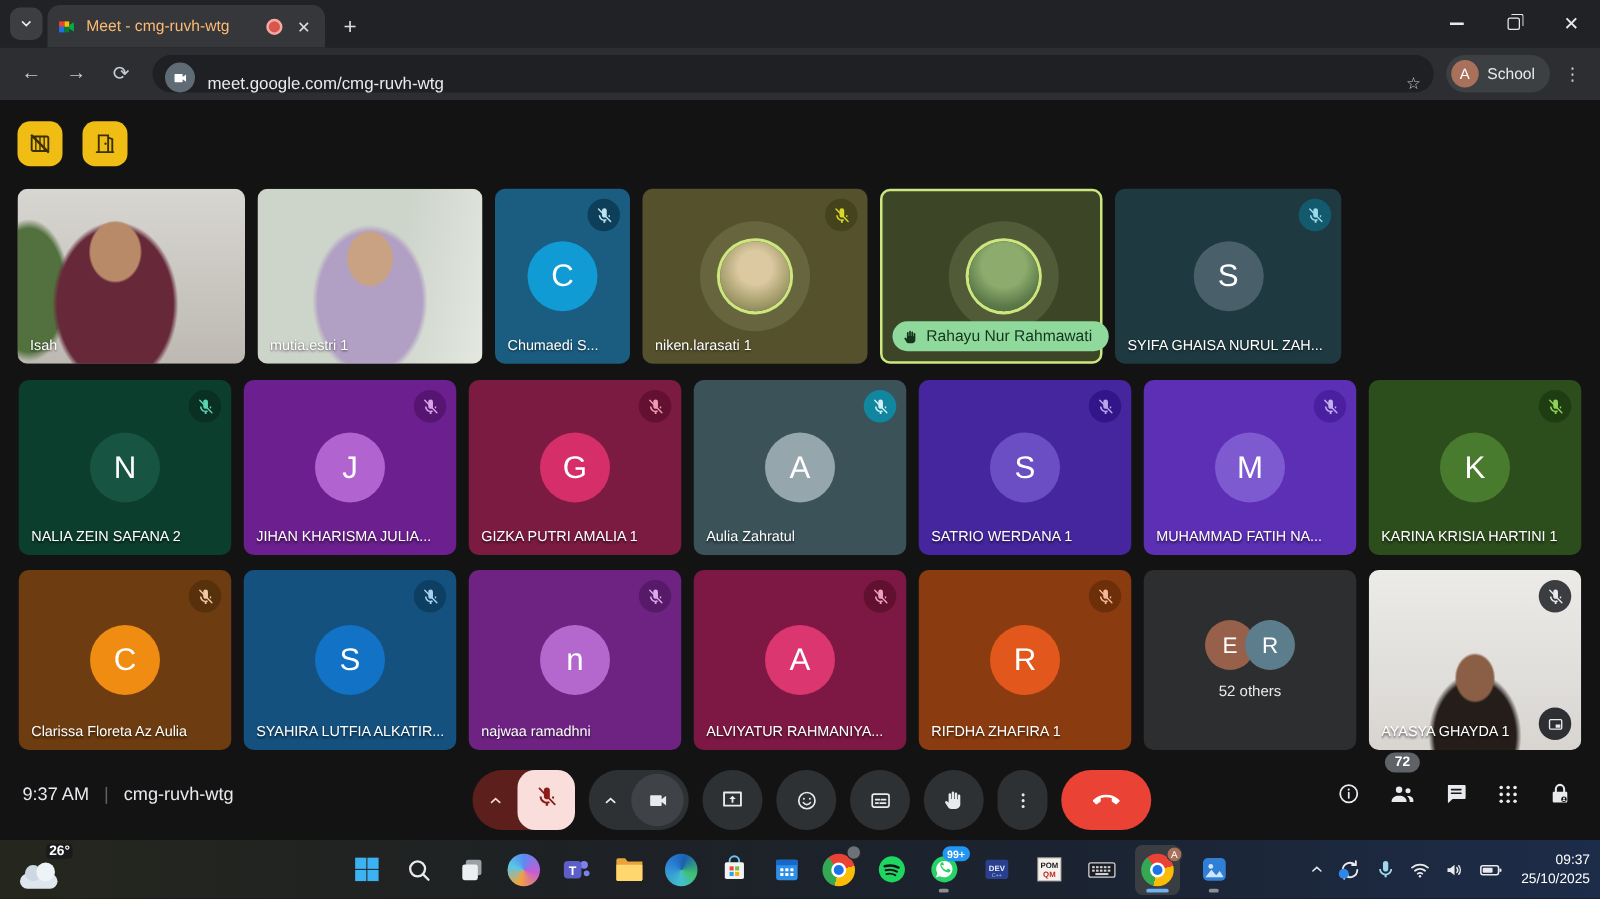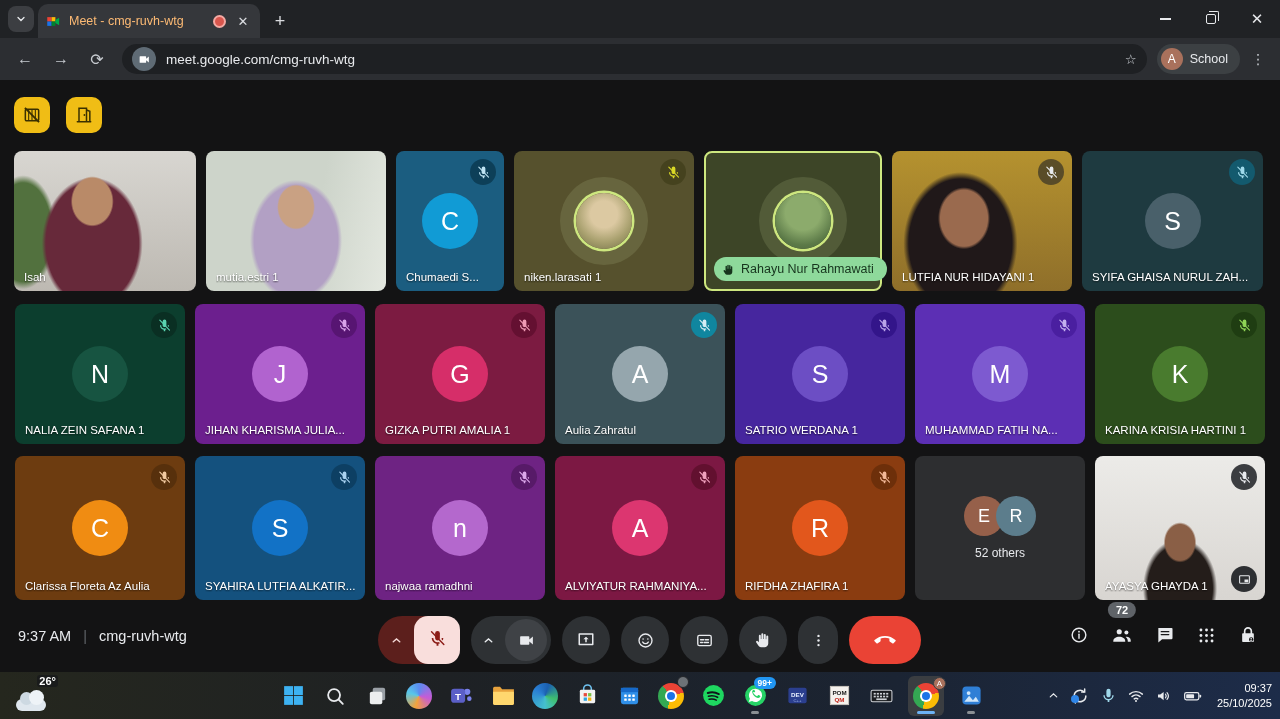--- a/index.html
+++ b/index.html
@@ -26,21 +26,21 @@
   .ic-max::before { content:""; position:absolute; left:2px; top:-4px; width:9px; height:9px;
     border-top:1.2px solid #e8eaed; border-right:1.2px solid #e8eaed; border-radius:0 2px 0 0; }
   .ic-close { font-size:15px; }
 
   
   .toolbar { position:absolute; top:38px; left:0; right:0; height:42px; background:#2c2e32;
     display:flex; align-items:center; padding:0 10px; gap:6px; }
   .nav-btn { width:30px; height:30px; border:none; background:none; color:#c7cbd0; font-size:16px;
     display:flex; align-items:center; justify-content:center; border-radius:50%; }
   .url-pill { flex:1; height:30px; background:#1e2023; border-radius:15px; display:flex;
-    align-items:center; padding:0 10px; gap:10px; margin:0 4px; }
+    align-items:flex-end; padding:0 10px; gap:10px; margin:0 4px; }
   .cam-chip { width:24px; height:24px; border-radius:50%; background:#5f6b75; display:flex;
     align-items:center; justify-content:center; }
   .url-text { color:#e8eaed; font-size:13.5px; flex:1; }
   .star-btn { background:none; border:none; color:#c7cbd0; }
   .profile-pill { height:30px; background:#3c4043; border-radius:15px; border:none; display:flex;
     align-items:center; gap:7px; padding:0 12px 0 4px; }
   .profile-avatar { width:22px; height:22px; border-radius:50%; background:#a9715c; color:#fff;
     font-size:12px; display:flex; align-items:center; justify-content:center; }
   .profile-label { color:#e8eaed; font-size:12.5px; }
   .menu-dots { background:none; border:none; color:#c7cbd0; font-size:14px; letter-spacing:0; width:24px; }
@@ -270,32 +270,20 @@
           </div>
           <div class="tile active" style="width: 178px; background: rgb(61, 69, 39); padding-left: 19px;">
             <div class="avatar photo p-rahayu"></div>
             <span class="hand-pill">
               <svg width="13" height="13" viewBox="0 0 24 24" fill="#16341d">
                 <path d="M9.2 21.5c-1.3 0-2.5-.6-3.2-1.7l-3-4.6a1.4 1.4 0 0 1 2.2-1.7l1.3 1.4V6.2a1.3 1.3 0 0 1 2.6 0v4.6h.7V4.3a1.3 1.3 0 0 1 2.6 0v6.5h.7V5.2a1.3 1.3 0 0 1 2.6 0v5.9h.7V7.4a1.3 1.3 0 0 1 2.6 0v9.2c0 2.7-2.2 4.9-4.9 4.9z"></path>
               </svg>
               <span>Rahayu Nur Rahmawati</span>
             </span>
           </div>
-          <div class="tile v-lutfia" style="width: 180px;">
-            <span class="mic-badge" style="background:rgba(32,33,36,0.6)">
-              <svg viewBox="0 0 24 24" width="15" height="15">
-                <g fill="#e8eaed">
-                  <path d="M12 14.5c1.66 0 3-1.34 3-3v-6a3 3 0 0 0-6 0v6c0 1.66 1.34 3 3 3z"></path>
-                  <path d="M17.3 11.5c0 .5-.08.98-.2 1.44l1.57 1.57c.4-.92.63-1.94.63-3.01h-2zm-10.6 0H4.7c0 3.62 2.64 6.61 6.1 7.16V21h2.4v-2.34a7.2 7.2 0 0 0 2.05-.7l-1.52-1.52c-.53.23-1.11.36-1.73.36a5.3 5.3 0 0 1-5.3-5.3z"></path>
-                </g>
-                <path stroke="#e8eaed" stroke-width="1.8" stroke-linecap="round" d="M4.5 3.5l15.5 16"></path>
-              </svg>
-            </span>
-            <span class="tile-name">LUTFIA NUR HIDAYANI 1</span>
-          </div>
           <div class="tile" style="width: 181px; background: rgb(30, 58, 64);">
             <div class="avatar" style="background:#49606a">S</div>
             <span class="mic-badge" style="background:#135a6e">
               <svg viewBox="0 0 24 24" width="15" height="15">
                 <g fill="#9fdaea">
                   <path d="M12 14.5c1.66 0 3-1.34 3-3v-6a3 3 0 0 0-6 0v6c0 1.66 1.34 3 3 3z"></path>
                   <path d="M17.3 11.5c0 .5-.08.98-.2 1.44l1.57 1.57c.4-.92.63-1.94.63-3.01h-2zm-10.6 0H4.7c0 3.62 2.64 6.61 6.1 7.16V21h2.4v-2.34a7.2 7.2 0 0 0 2.05-.7l-1.52-1.52c-.53.23-1.11.36-1.73.36a5.3 5.3 0 0 1-5.3-5.3z"></path>
                 </g>
                 <path stroke="#9fdaea" stroke-width="1.8" stroke-linecap="round" d="M4.5 3.5l15.5 16"></path>
               </svg>
@@ -308,21 +296,21 @@
             <div class="avatar" style="background:#175441">N</div>
             <span class="mic-badge" style="background:#0a2f23">
               <svg viewBox="0 0 24 24" width="15" height="15">
                 <g fill="#5ad4b0">
                   <path d="M12 14.5c1.66 0 3-1.34 3-3v-6a3 3 0 0 0-6 0v6c0 1.66 1.34 3 3 3z"></path>
                   <path d="M17.3 11.5c0 .5-.08.98-.2 1.44l1.57 1.57c.4-.92.63-1.94.63-3.01h-2zm-10.6 0H4.7c0 3.62 2.64 6.61 6.1 7.16V21h2.4v-2.34a7.2 7.2 0 0 0 2.05-.7l-1.52-1.52c-.53.23-1.11.36-1.73.36a5.3 5.3 0 0 1-5.3-5.3z"></path>
                 </g>
                 <path stroke="#5ad4b0" stroke-width="1.8" stroke-linecap="round" d="M4.5 3.5l15.5 16"></path>
               </svg>
             </span>
-            <span class="tile-name">NALIA ZEIN SAFANA 1</span>
+            <span class="tile-name">NALIA ZEIN SAFANA 2</span>
           </div>
           <div class="tile" style="width: 170px; background: rgb(108, 31, 142);">
             <div class="avatar" style="background:#b163cf">J</div>
             <span class="mic-badge" style="background:#571572">
               <svg viewBox="0 0 24 24" width="15" height="15">
                 <g fill="#d9a3ea">
                   <path d="M12 14.5c1.66 0 3-1.34 3-3v-6a3 3 0 0 0-6 0v6c0 1.66 1.34 3 3 3z"></path>
                   <path d="M17.3 11.5c0 .5-.08.98-.2 1.44l1.57 1.57c.4-.92.63-1.94.63-3.01h-2zm-10.6 0H4.7c0 3.62 2.64 6.61 6.1 7.16V21h2.4v-2.34a7.2 7.2 0 0 0 2.05-.7l-1.52-1.52c-.53.23-1.11.36-1.73.36a5.3 5.3 0 0 1-5.3-5.3z"></path>
                 </g>
                 <path stroke="#d9a3ea" stroke-width="1.8" stroke-linecap="round" d="M4.5 3.5l15.5 16"></path>

